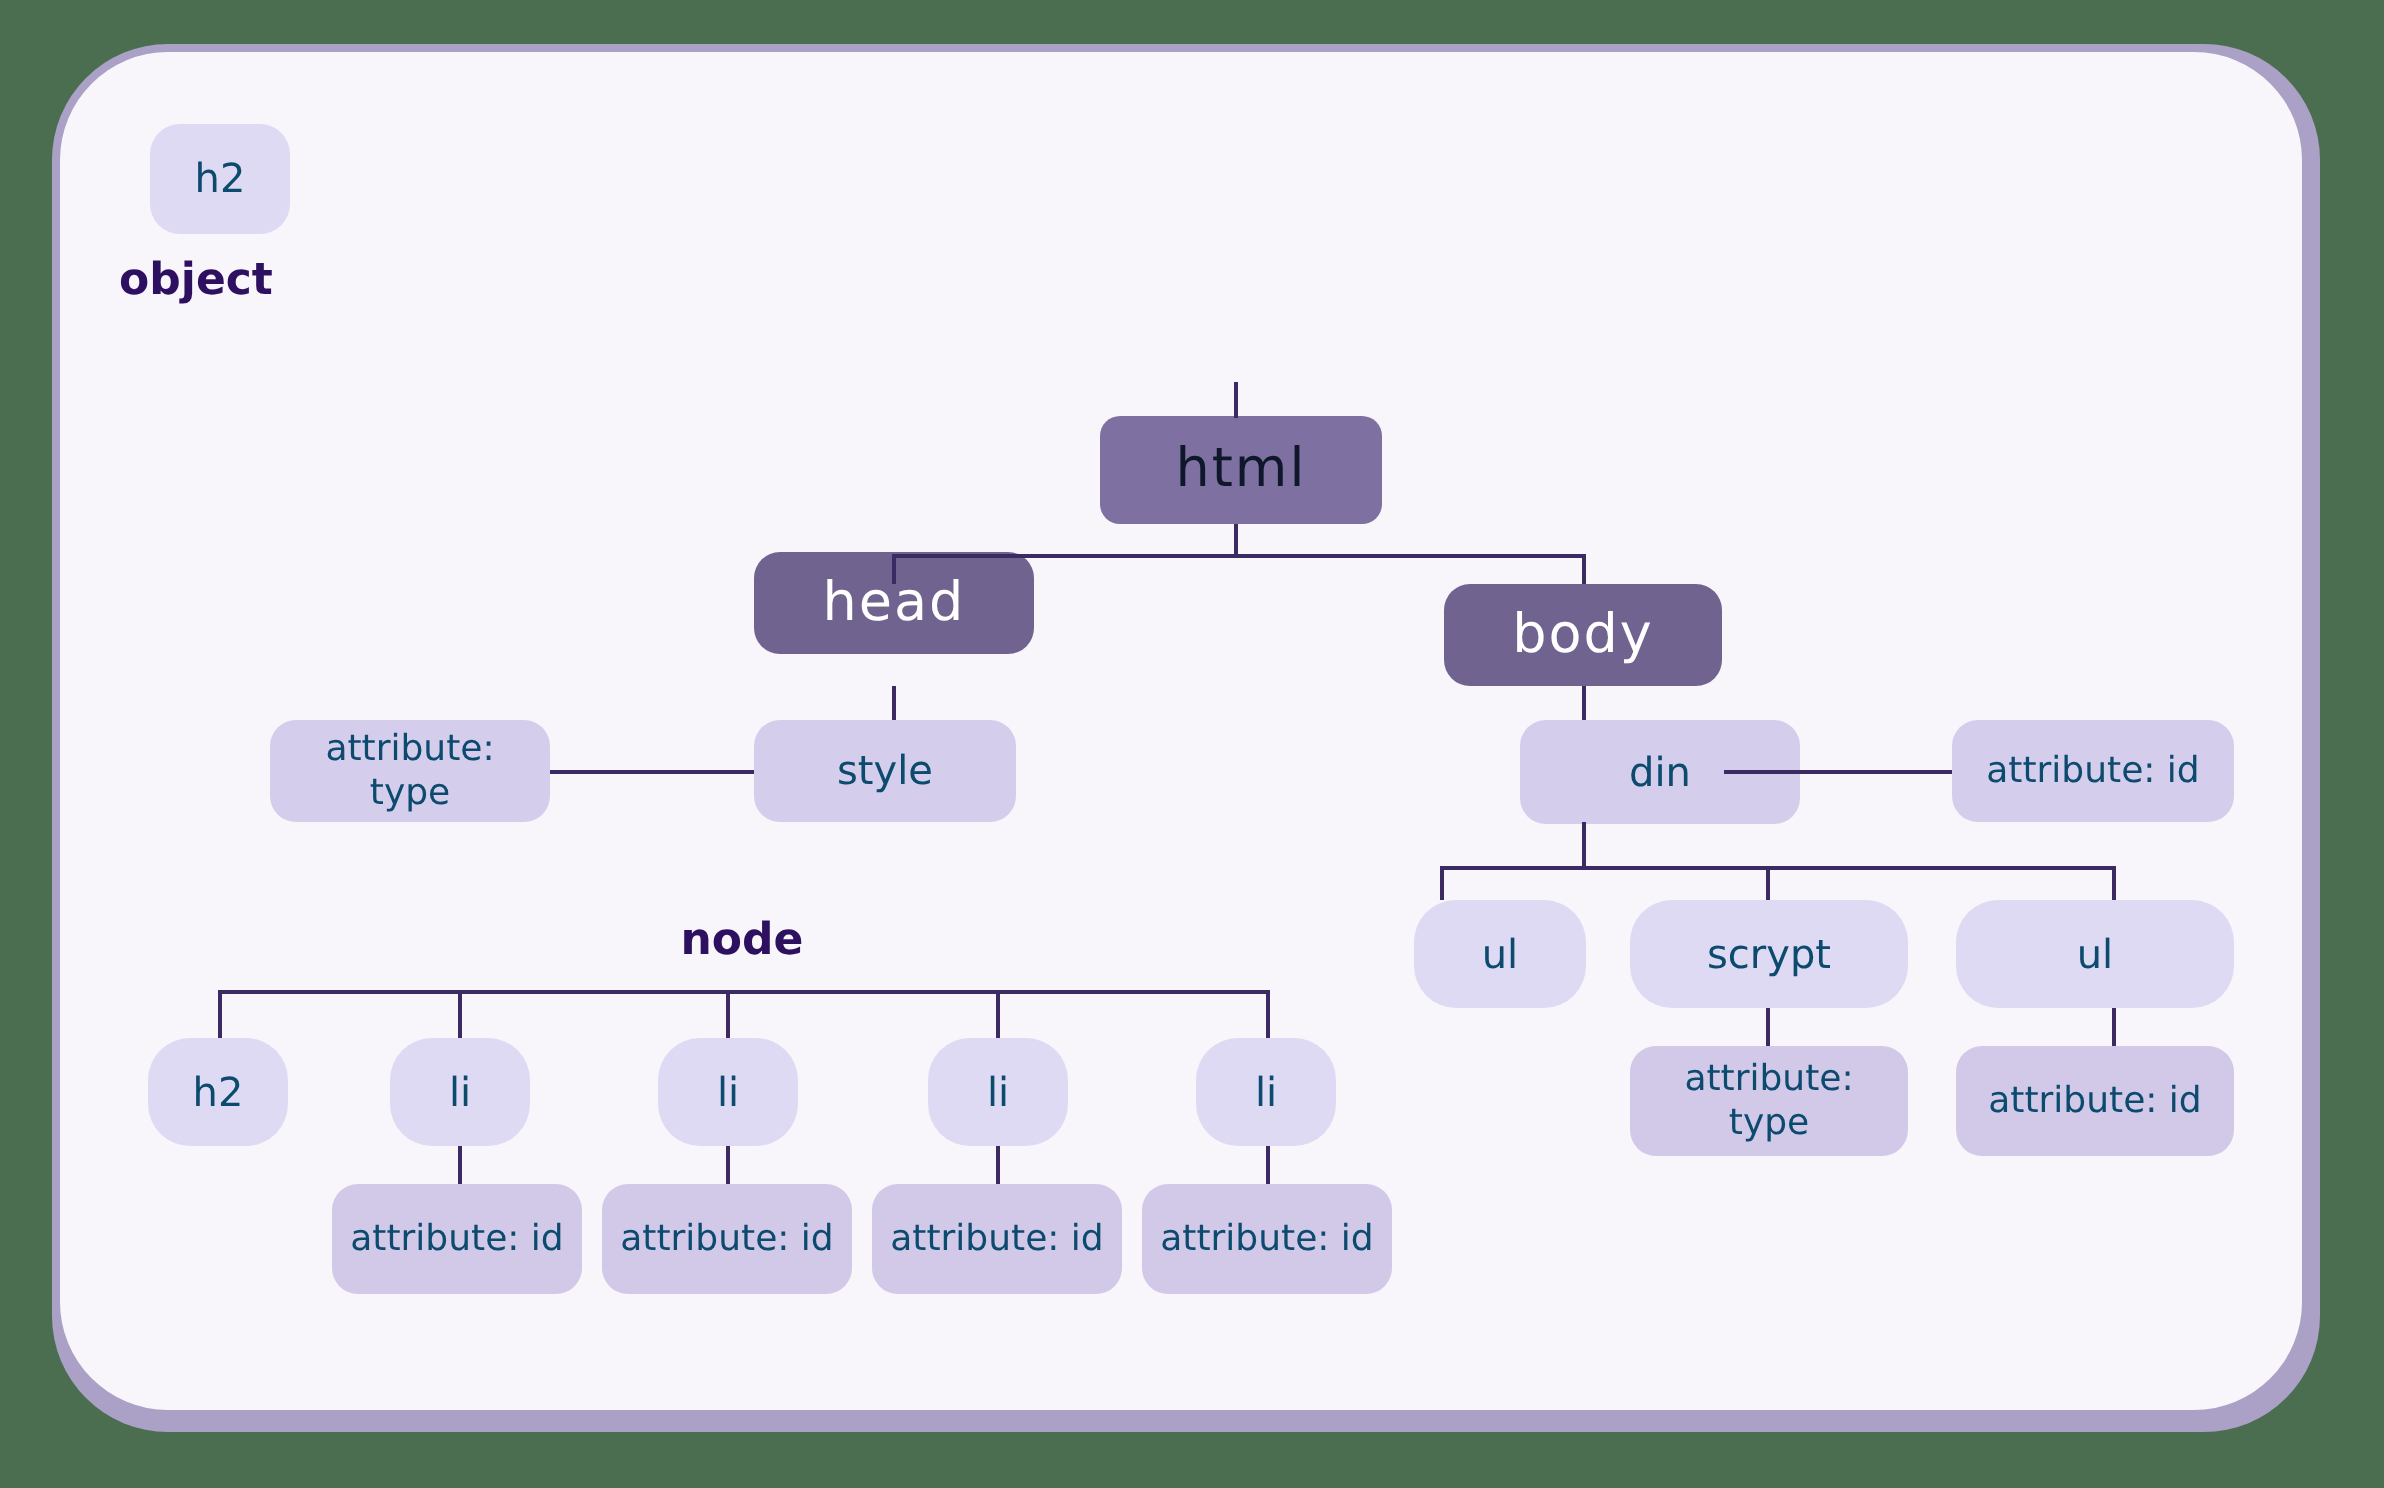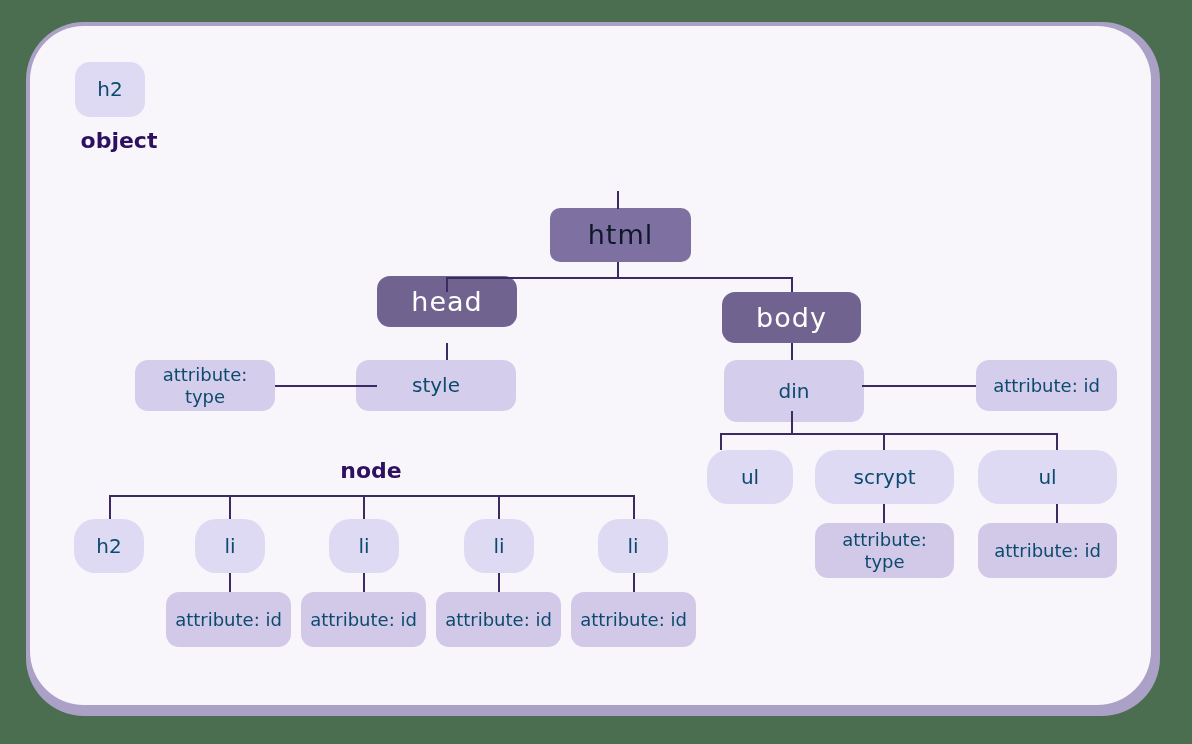--- a/index.html
+++ b/index.html
@@ -41,28 +41,28 @@
 </head>
 <body>
 
 <div id="page">
   <div class="card-shadow">
     <div class="card"></div>
   </div>
 
 
   <div class="nbox leaf" style="left:75px;top:62px;width:70px;height:55px;border-radius:15px;">h2</div>
-  <div class="grouplabel" style="left:69px;top:128px;width:100px;">object</div>
+  <div class="grouplabel" style="left:48px;top:128px;width:100px;">object</div>
 
   <div class="nbox mid-html" style="left:550px;top:208px;width:141px;height:54px;">html</div>
   <div class="nbox mid" style="left:377px;top:276px;width:140px;height:51px;">head</div>
   <div class="nbox mid" style="left:722px;top:292px;width:139px;height:51px;">body</div>
-  <div class="nbox el" style="left:356px;top:360px;width:160px;height:51px;">style</div>
+  <div class="nbox el" style="left:377px;top:360px;width:131px;height:51px;">style</div>
   <div class="nbox attr" style="left:135px;top:360px;width:140px;height:51px;background:#d5cdec;">attribute: type</div>
-  <div class="nbox el" style="left:724px;top:360px;width:140px;height:62px;">din</div>
+  <div class="nbox el" style="left:760px;top:360px;width:140px;height:52px;">din</div>
   <div class="nbox attr" style="left:976px;top:360px;width:141px;height:51px;background:#d5cdec;">attribute: id</div>
 
   <div class="nbox leaf" style="left:707px;top:450px;width:86px;height:54px;">ul</div>
   <div class="nbox leaf" style="left:815px;top:450px;width:139px;height:54px;">scrypt</div>
   <div class="nbox leaf" style="left:978px;top:450px;width:139px;height:54px;">ul</div>
   <div class="nbox attr" style="left:815px;top:523px;width:139px;height:55px;">attribute: type</div>
   <div class="nbox attr" style="left:978px;top:523px;width:139px;height:55px;">attribute: id</div>
 
   <div class="grouplabel" style="left:301px;top:458px;width:140px;">node</div>
   <div class="nbox leaf" style="left:74px;top:519px;width:70px;height:54px;">h2</div>

